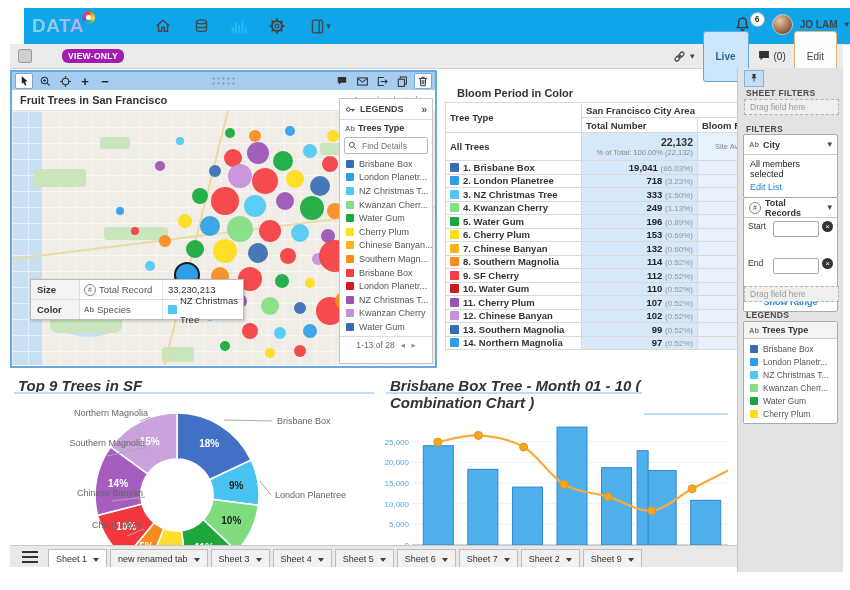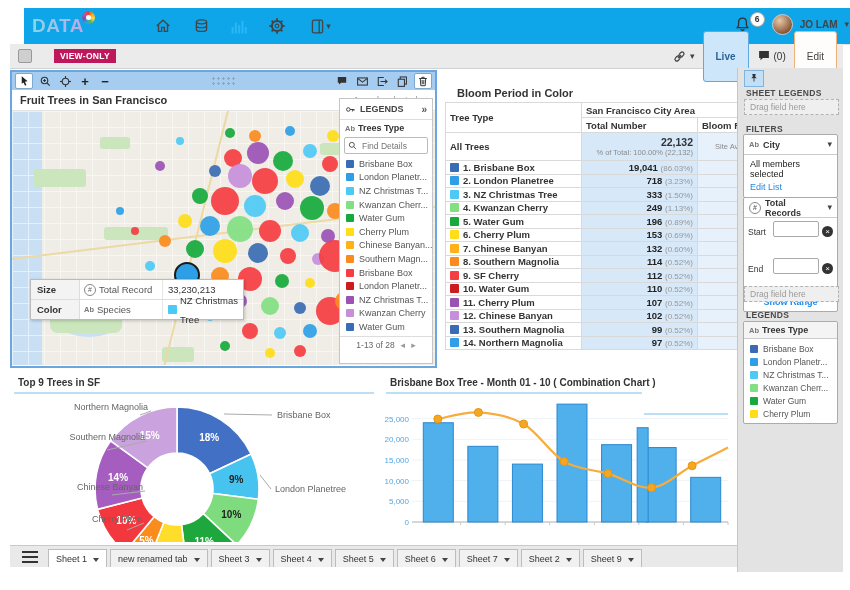--- a/index.html
+++ b/index.html
@@ -15,21 +15,21 @@
   .nav-ic{position:absolute;top:8px;width:22px;height:20px;display:flex;align-items:center;justify-content:center;cursor:pointer;}
   .caret{font-size:9px;color:#444;line-height:1;}
   #nav-right{position:absolute;right:8px;top:6px;display:flex;align-items:center;gap:7px;}
   .badge-count{min-width:13px;height:13px;border-radius:50%;background:#fff;border:1px solid #aaa;font-size:8.5px;font-weight:bold;text-align:center;line-height:13px;color:#333;margin-left:-8px;margin-top:-10px;}
   .avatar{width:19px;height:19px;border-radius:50%;background:radial-gradient(circle at 35% 30%,#e8c9a8,#8a5a3a 70%,#4a2f1d);border:1px solid #ccc;}
   .uname{font-size:10px;font-weight:bold;color:#444;}
   
   #titlebar{left:10px;top:44px;width:833px;height:24px;background:#ebebeb;border-bottom:1px solid #d2d2d2;display:flex;align-items:center;}
   .tb-icon{width:12px;height:12px;background:#cfcfcf;border:1px solid #9a9a9a;border-radius:2px;margin:0 6px 0 8px;}
   .tb-title{font-size:12px;font-weight:bold;color:#333;}
-  .tb-badge{background:#be185d;color:#fff;font-size:8.5px;font-weight:bold;padding:2px 6px;border-radius:0;margin-left:16px;letter-spacing:.3px;}
+  .tb-badge{background:#a21caf;color:#fff;font-size:8.5px;font-weight:bold;padding:2px 6px;border-radius:6px;margin-left:24px;letter-spacing:.3px;}
   #tb-right{position:absolute;right:6px;top:2px;display:flex;align-items:center;gap:8px;height:20px;}
   .btn{font-size:10px;border-radius:3px;padding:19px 12px;cursor:pointer;}
   .btn-live{background:#cde6f9;border:1.5px solid #5fa8e0;color:#2a6496;font-weight:bold;}
   .btn-edit{background:#fffdfb;border:1.5px solid #f2b079;color:#444;}
   .cmt-count{font-size:10px;color:#333;}
   
   #map-widget{left:10px;top:70px;width:427px;height:298px;border:2px solid #6aa7e0;background:#fff;box-sizing:border-box;}
   #map-toolbar{height:18px;background:#a6ccf0;display:flex;align-items:center;padding:0 3px;gap:4px;}
   .mt-ic{width:16px;height:14px;display:flex;align-items:center;justify-content:center;cursor:pointer;}
   .mt-ic.active{background:#fff;border:1px solid #7fa8d0;border-radius:2px;}
@@ -79,36 +79,36 @@
   td.c3{background:#e7f1fb;}
   .val{font-weight:bold;color:#222;}
   .pct{color:#979797;font-size:8px;}
   tr.sumrow td,tr.sumrow th{height:27px;}
   .sum-val{font-weight:bold;font-size:10.5px;display:block;}
   .sum-sub{display:block;font-size:7.5px;color:#8a8a8a;text-align:right;}
   tr.datarow td,tr.datarow th{height:12.5px;}
   .tree-lbl{display:flex;align-items:center;gap:4px;font-weight:bold;color:#333;}
   
   #donut-widget{left:10px;top:372px;width:370px;height:173px;background:#fff;overflow:hidden;}
-  .chart-title{font-size:10px;font-weight:bold;color:#333;padding:5px 4px 2px 8px;display:block;}
+  .chart-title{font-size:15px;font-weight:bold;color:#333;padding:5px 4px 2px 8px;display:block;font-style:italic;}
   .title-underline{position:absolute;left:4px;top:20px;height:2px;background:#bbdff5;}
   
   #combo-widget{left:382px;top:372px;width:355px;height:173px;background:#fff;overflow:hidden;}
   .stray-line{position:absolute;top:41px;left:262px;width:84px;height:2px;background:#bbdff5;}
   
   #sidebar{left:737px;top:68px;width:106px;height:504px;background:#e3e3e3;border-left:1px solid #c6c6c6;box-sizing:border-box;font-size:9px;}
   .sb-pin{position:absolute;left:6px;top:2px;width:18px;height:15px;background:#c3dff6;border:1px solid #7fb3e0;display:flex;align-items:center;justify-content:center;cursor:pointer;}
   .sb-h{position:absolute;left:8px;font-size:8.5px;font-weight:bold;color:#4a4a4a;letter-spacing:.3px;}
   .drop-zone{position:absolute;left:6px;width:88px;height:14px;border:1px dashed #b2b2b2;background:#efefef;color:#9a9a9a;font-size:8.5px;line-height:14px;padding-left:5px;}
   .sb-panel{position:absolute;left:5px;width:93px;background:#fff;border:1px solid #ababab;border-radius:2px;}
   .sb-dd{height:19px;display:flex;align-items:center;gap:4px;padding:0 5px;border-bottom:1px solid #ccc;font-size:9px;font-weight:bold;color:#333;cursor:pointer;}
   .sb-dd .caret{margin-left:auto;}
   .sb-info{padding:4px 6px 5px;}
   .link{color:#1e88e5;cursor:pointer;}
-  .rng-row{display:flex;align-items:flex-end;gap:3px;padding:3px 4px 18px;}
+  .rng-row{display:flex;align-items:flex-start;gap:3px;padding:3px 4px 18px;}
   .rng-row label{width:22px;color:#333;font-size:8.5px;}
   .rng-row input{flex:1;width:40px;height:12px;border:1px solid #aaa;border-radius:2px;font-size:8.5px;}
   .x-circ{width:11px;height:11px;border-radius:50%;background:#333;color:#fff;font-size:8px;line-height:11px;text-align:center;cursor:pointer;flex:none;}
   .show-range{text-align:center;padding:5px 0 4px;font-size:9px;font-weight:bold;}
   .sb-leg-head{height:16px;display:flex;align-items:center;gap:3px;padding:0 5px;background:#f4f4f4;border-bottom:1px solid #ccc;font-weight:bold;color:#333;}
   #sb-leg-items .lg-item{height:13px;font-size:8.5px;}
   
   #tabbar{left:10px;top:545px;width:727px;height:22px;background:#e9e9e9;border-top:1px solid #c9c9c9;display:flex;align-items:flex-end;box-sizing:border-box;}
   #hamburger{width:16px;height:12px;margin:0 10px 4px 12px;display:flex;flex-direction:column;justify-content:space-between;cursor:pointer;}
   #hamburger i{height:2px;background:#333;display:block;}
@@ -712,21 +712,21 @@
     </svg>
 </div>
 
 <div class="abs" id="sidebar">
   <span class="sb-pin">
     <svg width="10" height="11" viewBox="0 0 20 22">
         <path d="M6.5 2 h7 l-1.2 5 l3 3.5 H4.7 l3 -3.5 Z" fill="#333"></path>
         <line x1="10" y1="10.5" x2="10" y2="17" stroke="#333" stroke-width="1.8"></line>
       </svg>
   </span>
-  <span class="sb-h" style="top:20px">SHEET LEGENDS</span>
+  <span class="sb-h" style="top:20px">SHEET FILTERS</span>
   <div class="drop-zone" style="top:31px">Drag field here</div>
   <span class="sb-h" style="top:56px">FILTERS</span>
   <div class="sb-panel" style="top:66px">
     <div class="sb-dd">
       <span class="type-ic">Ab</span>
       <span>City</span>
       <span class="caret">▾</span>
     </div>
     <div class="sb-info">
       <div style="color:#222;">All members selected</div>

